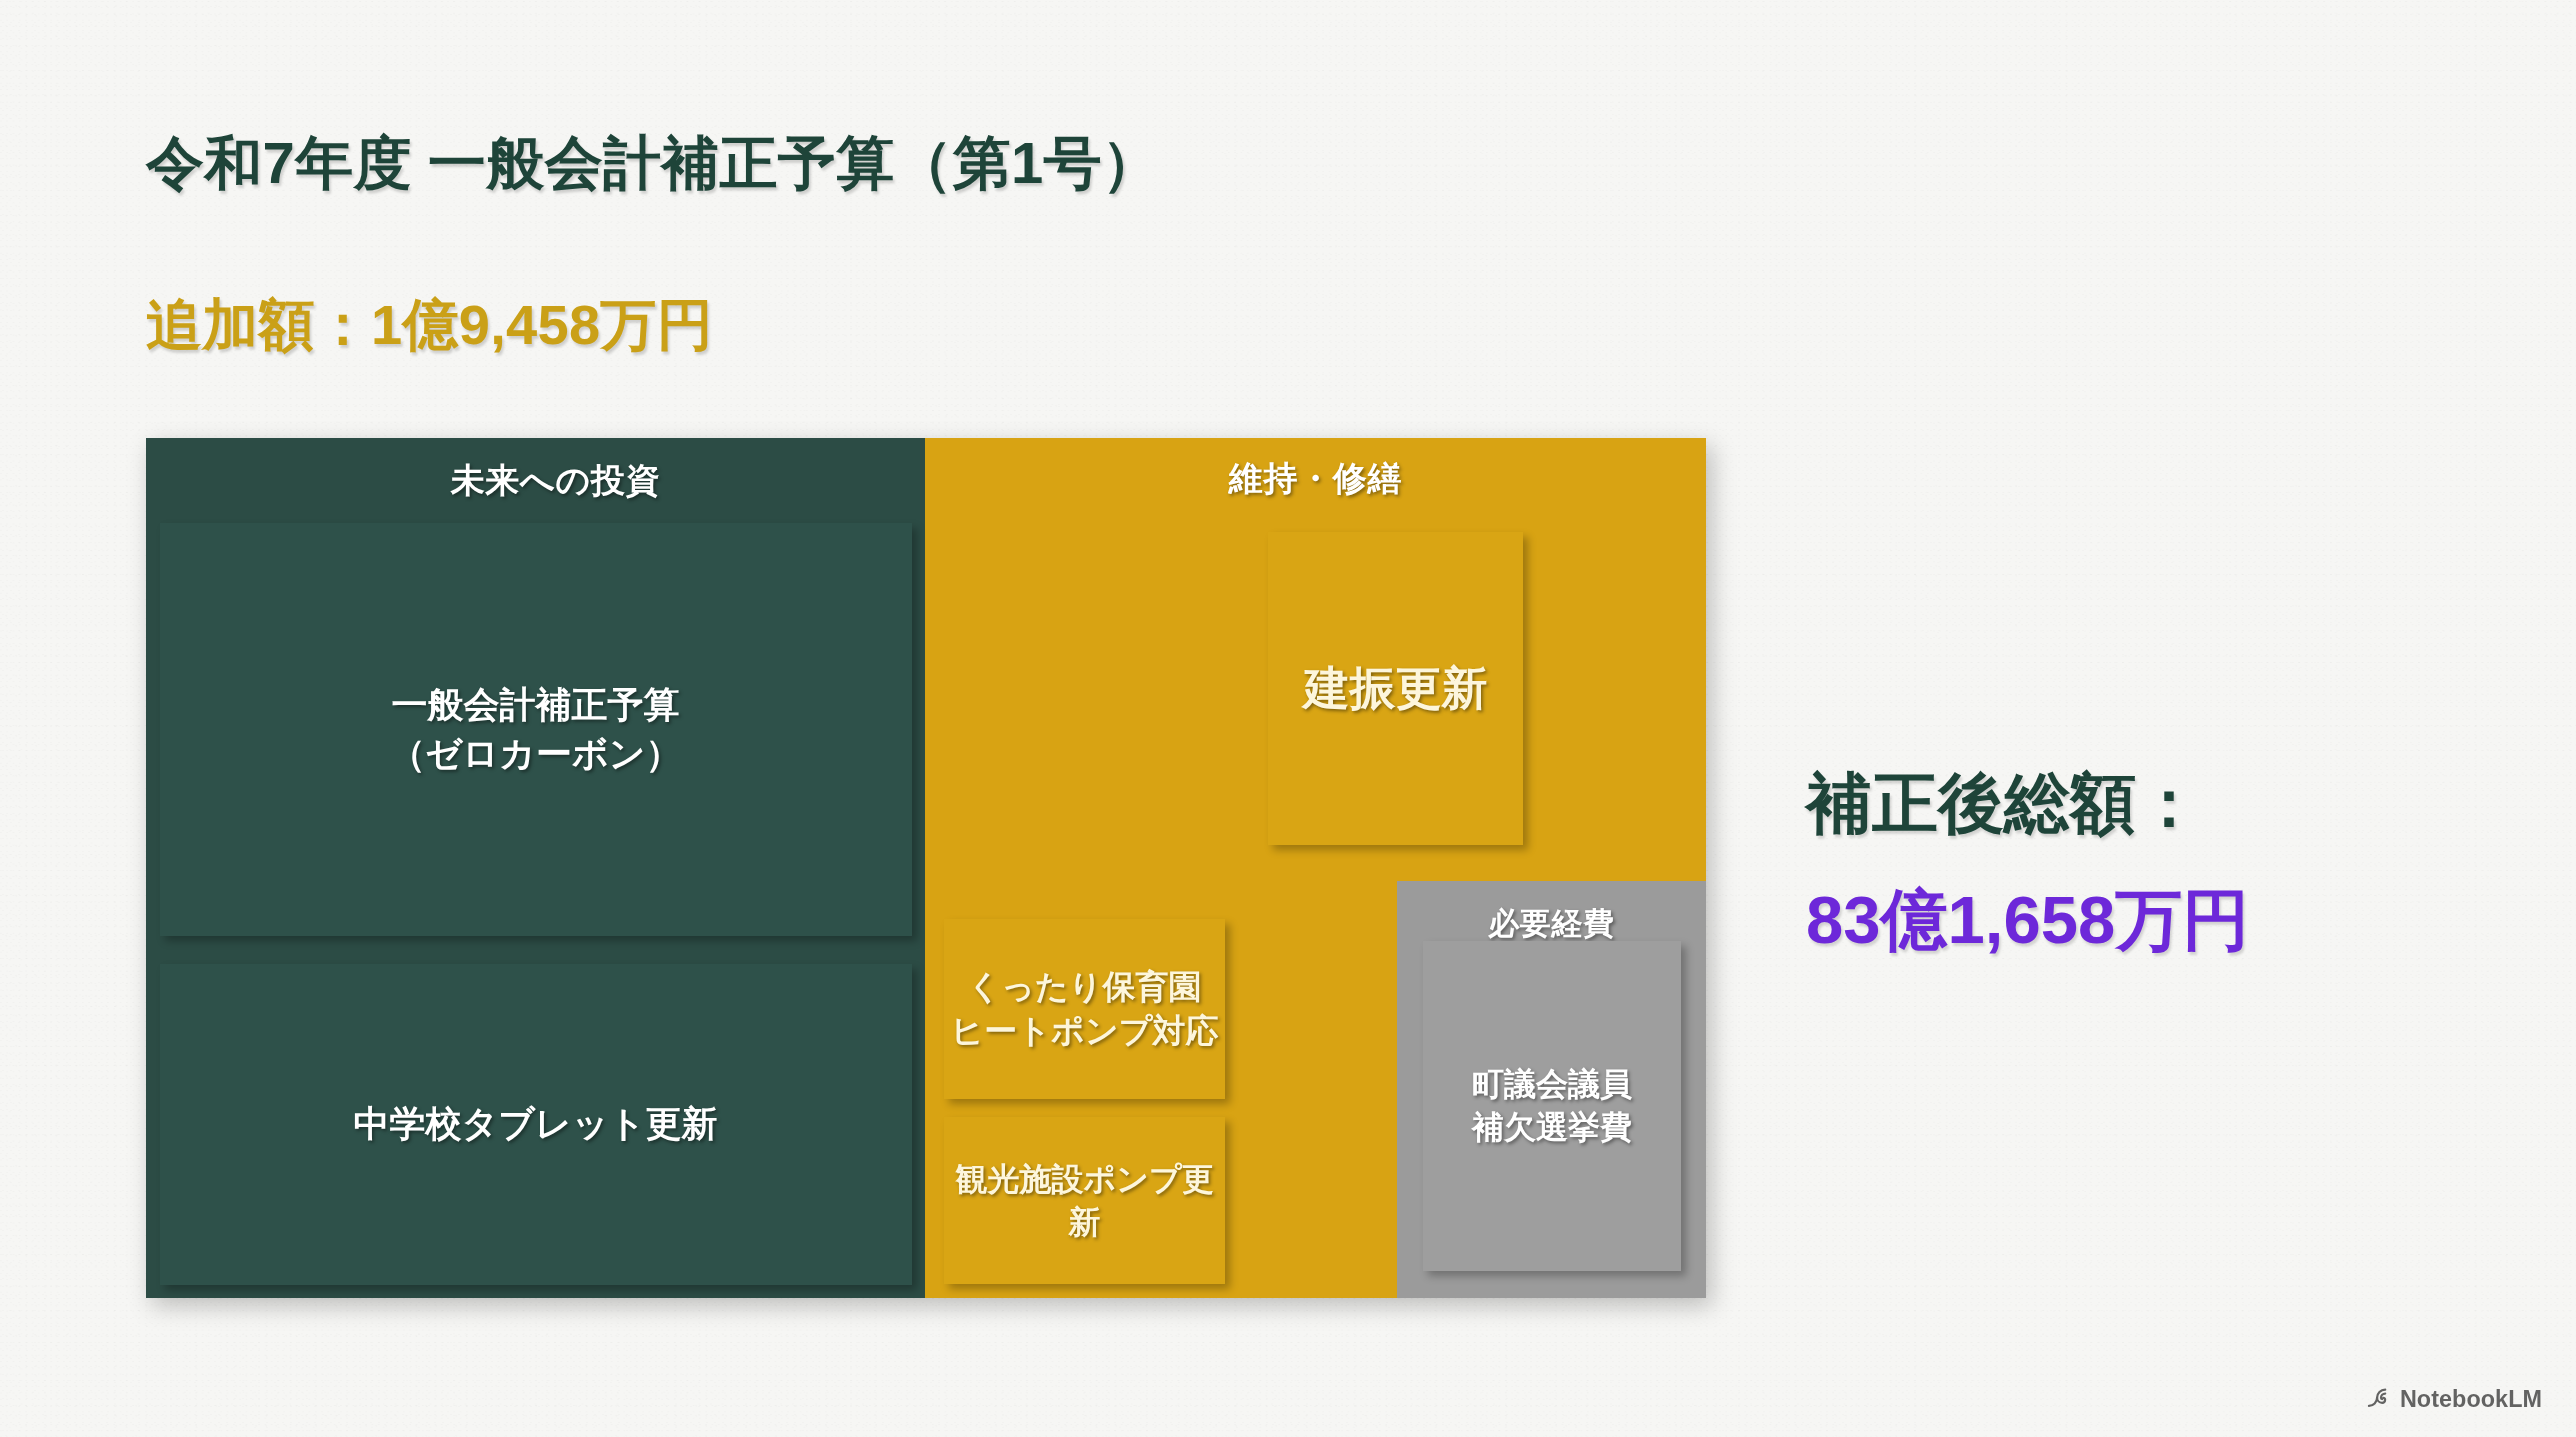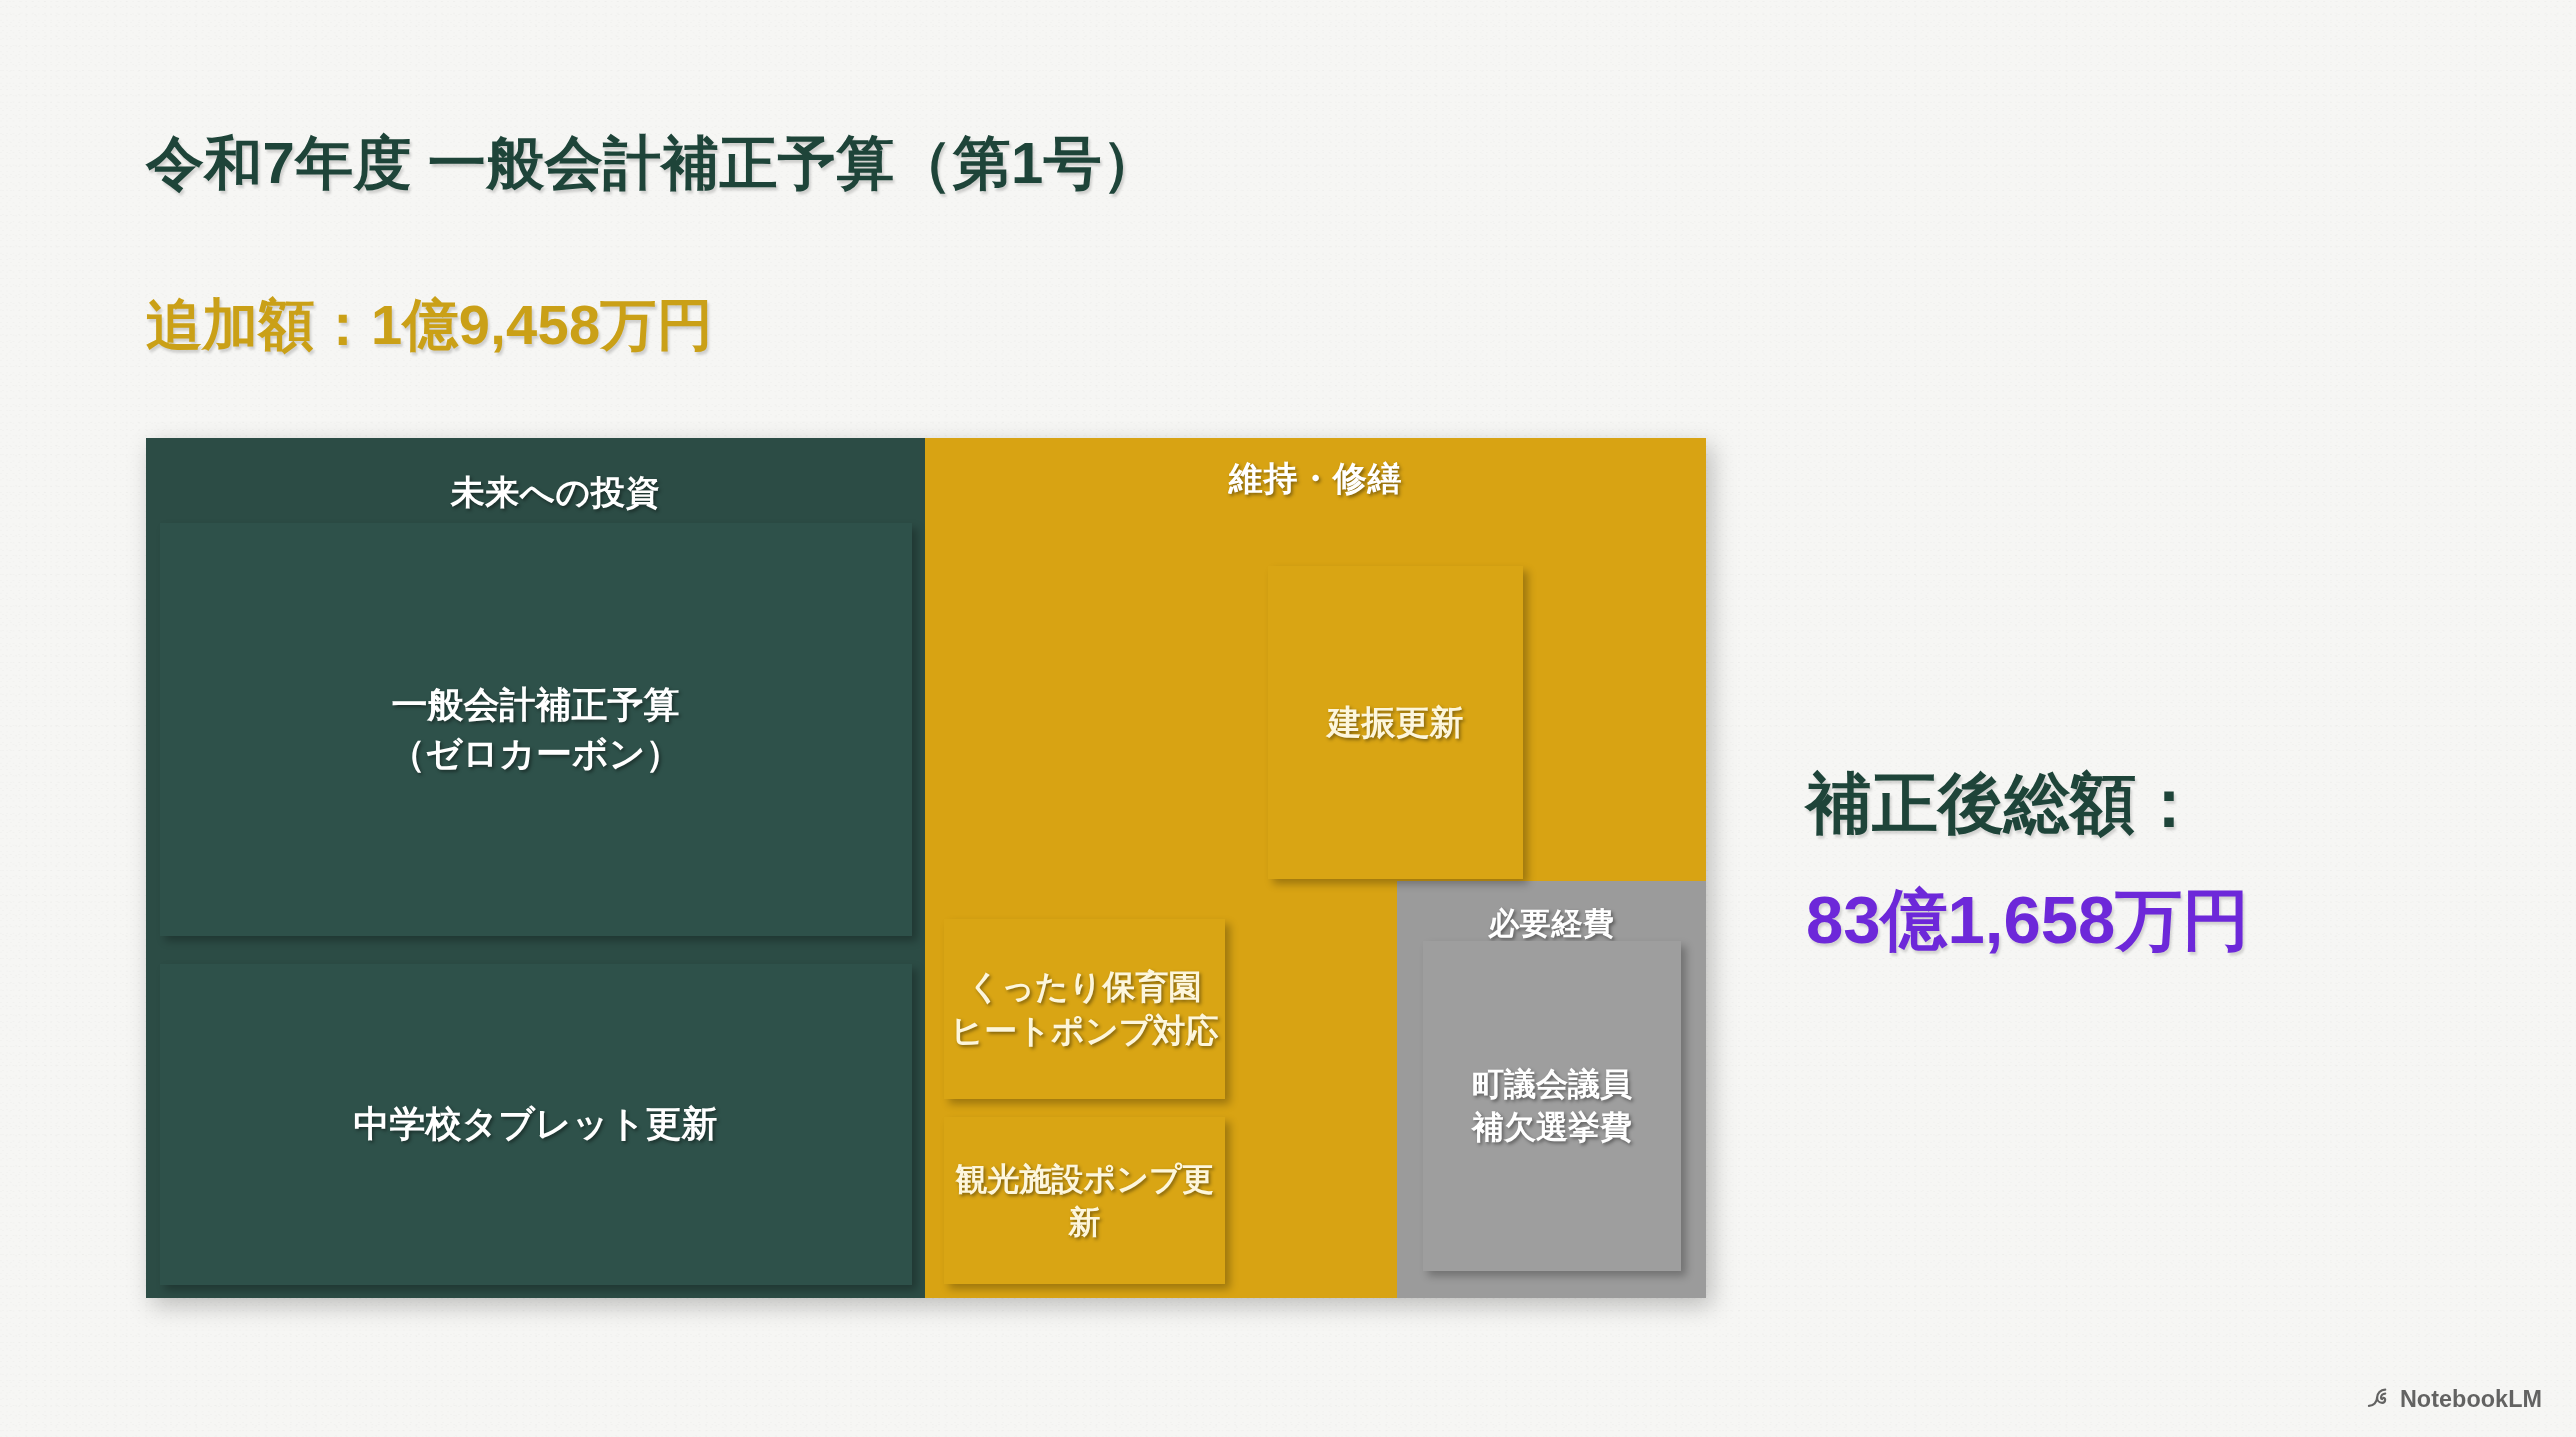--- a/index.html
+++ b/index.html
@@ -85,21 +85,21 @@
     position:absolute;
     left:0;
     width:100%;
     text-align:center;
     font-size:34px;
     font-weight:bold;
     color:#ffffff;
     text-shadow:1.8px 1.8px 3.6px rgba(0,0,0,.42);
     letter-spacing:.02em;
   }
-  #header-future    { top:32px;padding-left:40px; }
+  #header-future    { top:20px;padding-left:40px; }
   #header-maintain  { top:18px; }
   #header-necessary { top:21.6px; font-size:31px; }
 
   
   .tile {
     position:absolute;
     display:flex;
     align-items:center;
     justify-content:center;
     text-align:center;
@@ -113,21 +113,21 @@
   .tile-gray  { background:#9e9e9e; }
 
   .tile span { text-shadow:1.8px 1.8px 3.6px rgba(0,0,0,.42); display:block; }
 
   
   #tile-hydro   { left:13.5px;  top:85px;  width:752px; height:413px; font-size:36px; }
   #tile-tablet  { left:13.5px;  top:526px; width:752px; height:321px; font-size:36px; }
 
   
   #tile-roof    { left:798px; top:85px;  width:305px; height:373px; font-size:34px; }
-  #tile-kenshin { left:1122px;top:128px; width:255px; height:313px; font-size:34px; }
+  #tile-kenshin { left:1122px;top:94px; width:255px; height:313px; font-size:46px; }
   #tile-nursery { left:798px; top:481px; width:281px; height:180px; font-size:33px; }
   #tile-tourism { left:798px; top:679px; width:281px; height:167px; font-size:32px; }
 
   
   #tile-election{ left:1277px;top:503px; width:258px; height:330px; font-size:32px; }
 
   
   #total-block {
     position:absolute;
     left:1806px;

